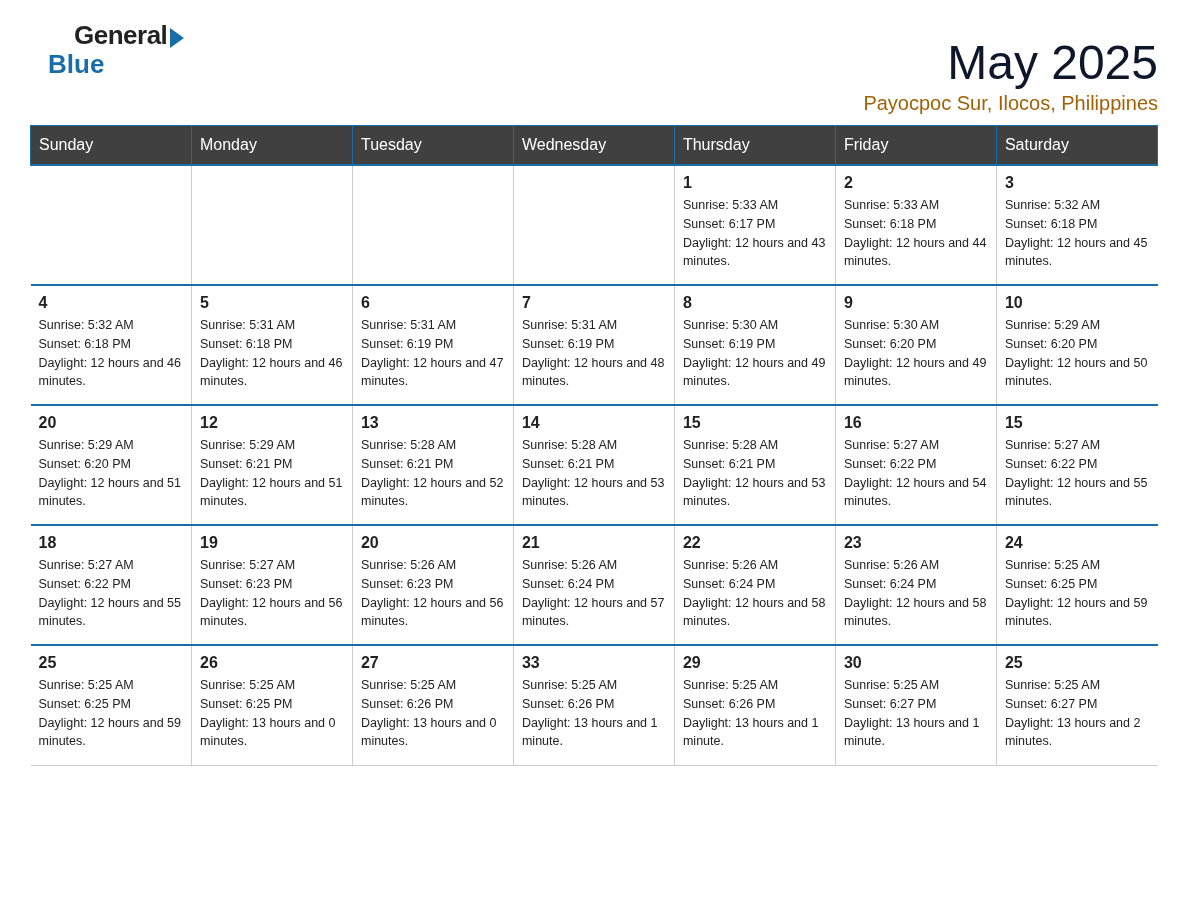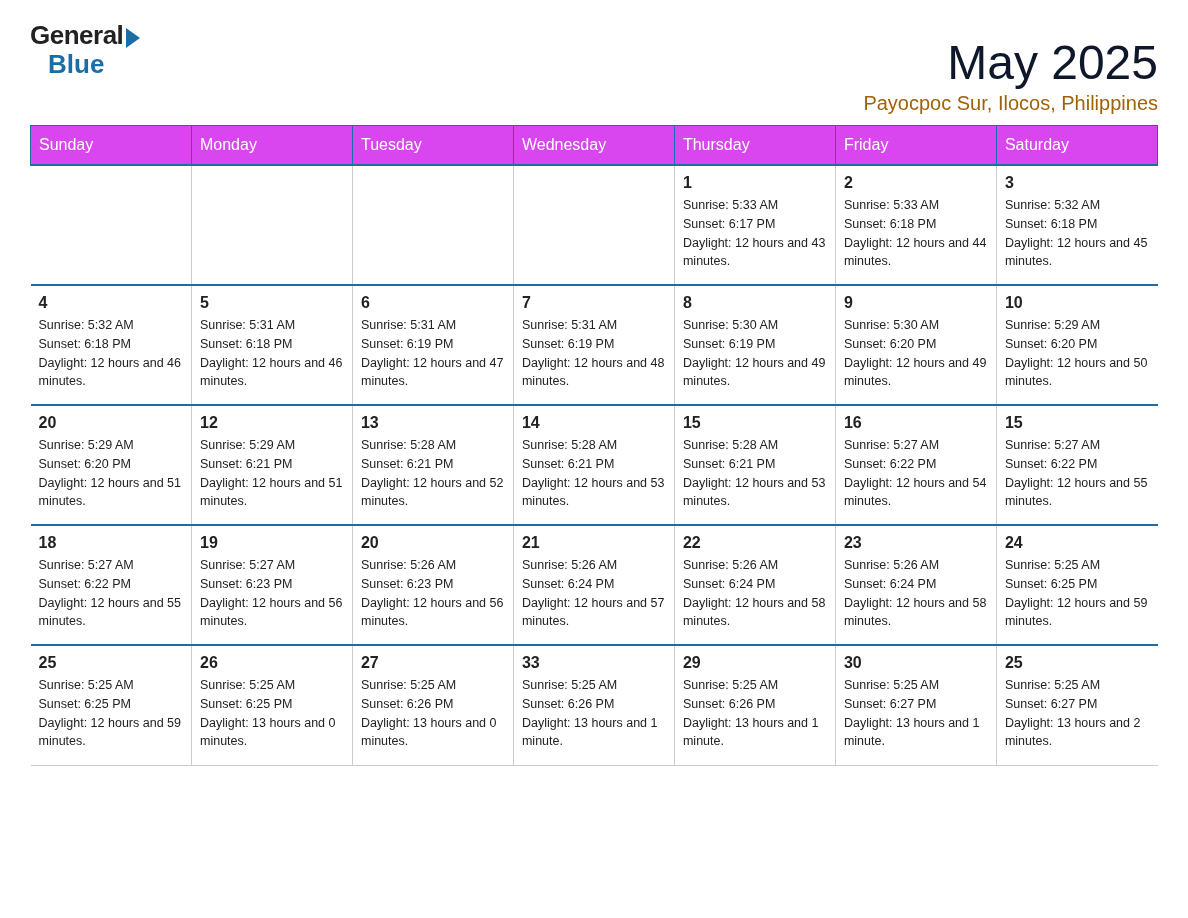--- a/index.html
+++ b/index.html
@@ -18,20 +18,21 @@
       margin-bottom: 10px;
     }
     .logo {
       display: flex;
       flex-direction: column;
       align-items: flex-start;
     }
     .logo-top {
       display: flex;
       align-items: center;
+      margin-left: 44px;
     }
     .logo-general {
       font-size: 26px;
       font-weight: bold;
       color: #222;
       letter-spacing: -0.5px;
     }
     .logo-arrow {
       width: 0;
       height: 0;
@@ -61,21 +62,21 @@
       font-size: 20px;
       color: #a16207;
       margin-top: 2px;
     }
     .calendar {
       width: 100%;
       border-collapse: collapse;
       margin-top: 8px;
     }
     .calendar thead tr {
-      background-color: #d946ef;
+      background-color: #404040;
       color: #fff;
     }
     .calendar thead th {
       padding: 10px 8px;
       font-size: 16px;
       font-weight: normal;
       text-align: left;
       border: 1px solid #1a6ea8;
     }
     .calendar tbody tr {

